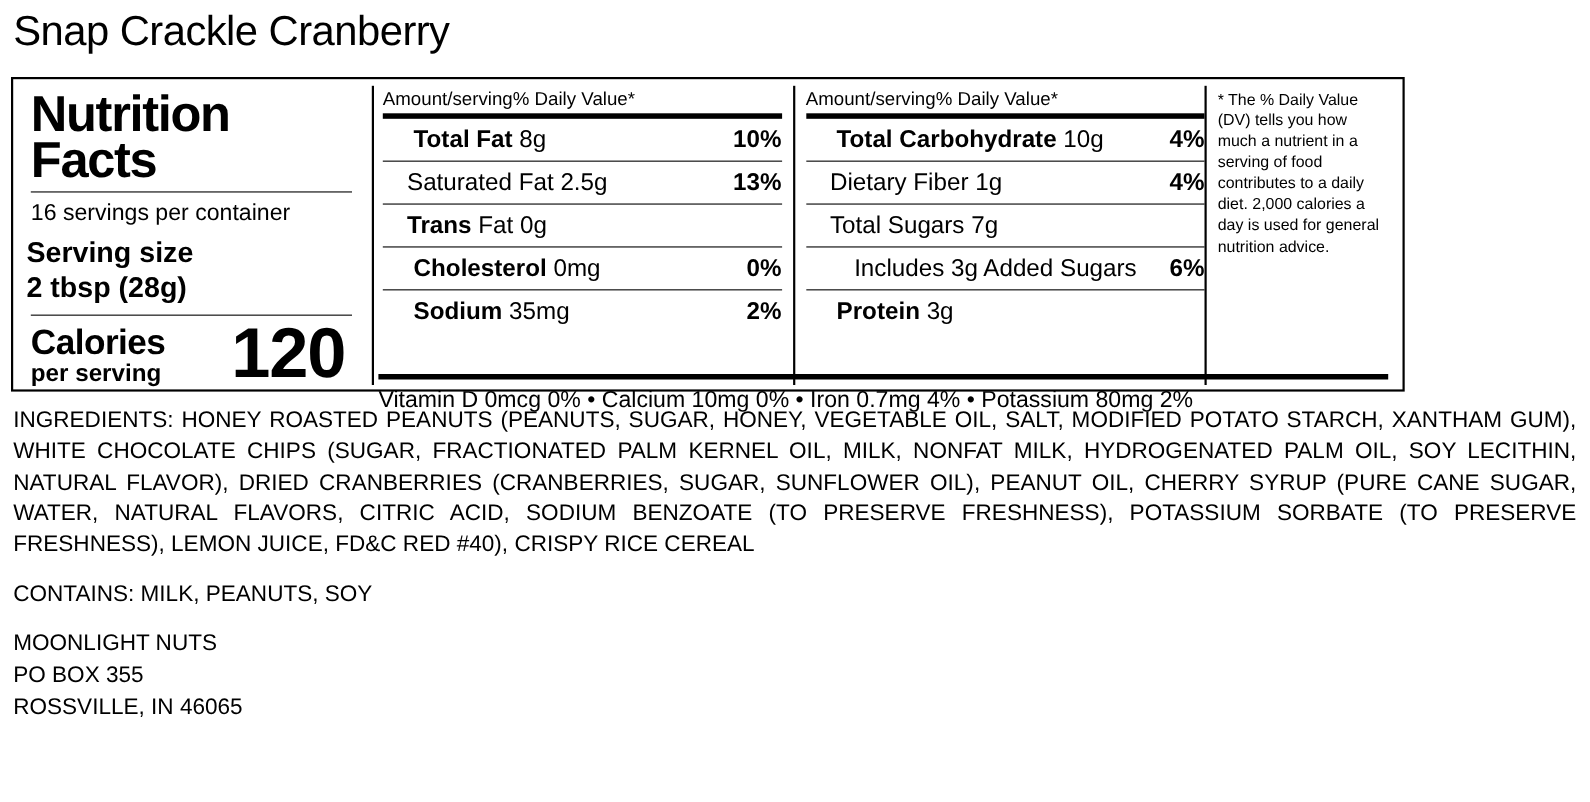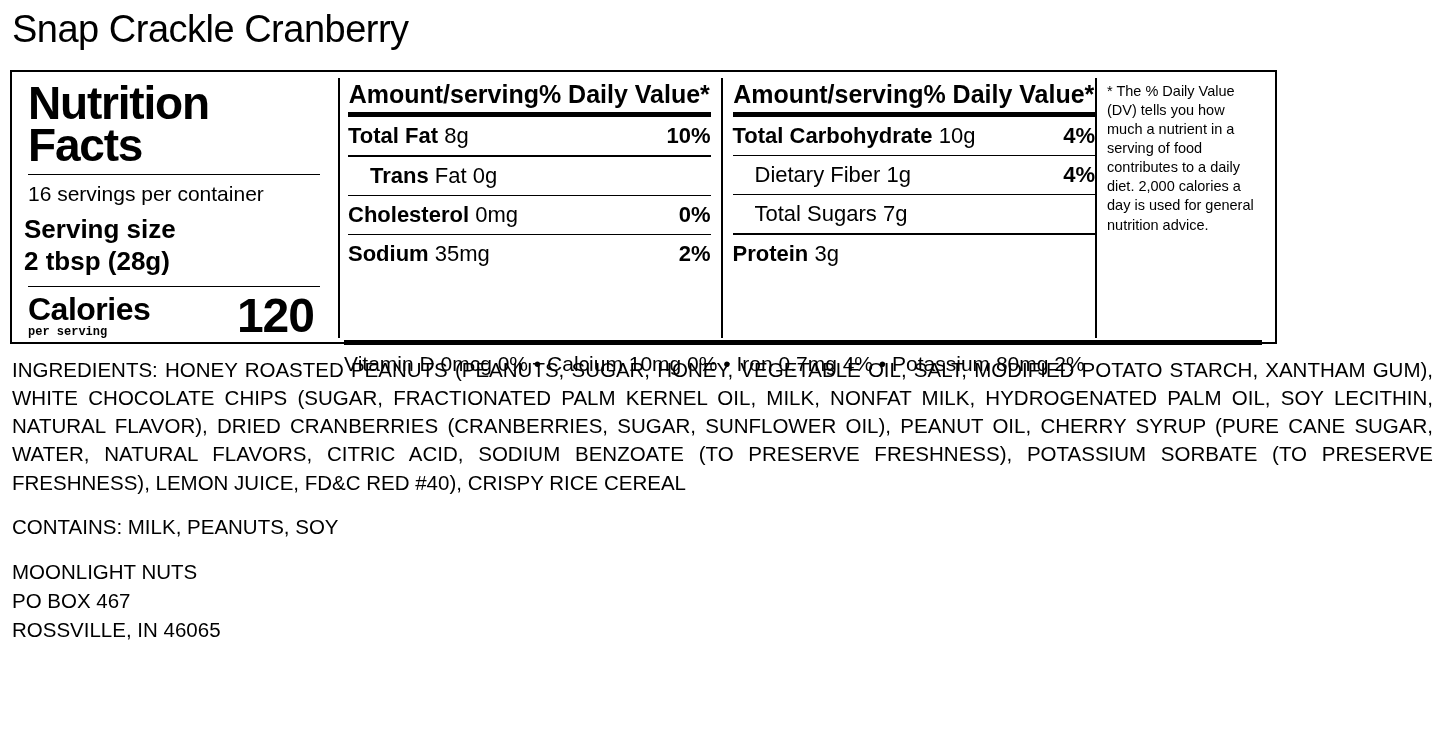--- a/index.html
+++ b/index.html
@@ -81,28 +81,27 @@
   .cal-label-wrap {
     line-height: 1;
   }
   .cal-word {
     font-size: 32px;
     font-weight: 700;
     display: block;
     letter-spacing: -0.5px;
   }
   .cal-sub {
-    font-size: 12px;
+    font-size: 22px;
     font-weight: 700;
     display: block;
     margin-top: 1px;
-    font-family: Liberation Mono, monospace;
   }
   .cal-value {
-    font-size: 48px;
+    font-size: 64px;
     font-weight: 700;
     letter-spacing: -1px;
     line-height: 0.9;
     padding-right: 6px;
   }
 
   
   .v-sep {
     width: 2px;
     background: #000;
@@ -117,38 +116,38 @@
   }
   .nf-col {
     flex: 1 1 0;
     box-sizing: border-box;
   }
   .nf-col.col-a { padding-right: 10px; }
   .nf-col.col-b { padding-left: 10px; border-left: 2px solid #000; }
 
   .amt-head {
     display: flex;
-    justify-content: center;
-    font-size: 25px;
-    font-weight: 700;
+    justify-content: flex-start;
+    font-size: 17px;
+    font-weight: 400;
     padding: 2px 0 3px 0;
   }
   .hr-thick { border-top: 5px solid #000; }
   .hr-thin { border-top: 1px solid #000; }
 
   .nut-row {
     display: flex;
     justify-content: space-between;
     align-items: baseline;
     font-size: 22px;
     padding: 6px 0 6px 0;
   }
   .nut-row .nm { white-space: nowrap; }
   .nut-row .dv { font-weight: 700; white-space: nowrap; }
-  .nm b { font-weight: 700; }
+  .nm b { font-weight: 700; margin-left: 28px; }
   .indent1 { padding-left: 22px; }
   .indent2 { padding-left: 44px; }
   .ital { font-weight: 700; }
 
   .vit-line {
     font-size: 21px;
     padding: 7px 0 2px 0;
   }
 
   
@@ -220,20 +219,24 @@
           <span>% Daily Value*</span>
         </div>
         <div class="hr-thick"></div>
 
         <div class="nut-row">
           <span class="nm"><b>Total Fat</b> <span>8g</span></span>
           <span class="dv">10%</span>
         </div>
         <div class="hr-thin"></div>
 
+        <div class="nut-row indent1">
+          <span class="nm"><span>Saturated Fat</span> <span>2.5g</span></span>
+          <span class="dv">13%</span>
+        </div>
         <div class="hr-thin"></div>
 
         <div class="nut-row indent1">
           <span class="nm"><span class="ital">Trans</span> <span>Fat 0g</span></span>
           <span class="dv"></span>
         </div>
         <div class="hr-thin"></div>
 
         <div class="nut-row">
           <span class="nm"><b>Cholesterol</b> <span>0mg</span></span>
@@ -265,20 +268,24 @@
           <span class="dv">4%</span>
         </div>
         <div class="hr-thin"></div>
 
         <div class="nut-row indent1">
           <span class="nm"><span>Total Sugars</span> <span>7g</span></span>
           <span class="dv"></span>
         </div>
         <div class="hr-thin"></div>
 
+        <div class="nut-row indent2">
+          <span class="nm"><span>Includes 3g Added Sugars</span><span></span></span>
+          <span class="dv">6%</span>
+        </div>
         <div class="hr-thin"></div>
 
         <div class="nut-row">
           <span class="nm"><b>Protein</b> <span>3g</span></span>
           <span class="dv"></span>
         </div>
       </div>
     </div>
 
     <div class="nf-note">* The % Daily Value (DV) tells you how much a nutrient in a serving of food contributes to a daily diet. 2,000 calories a day is used for general nutrition advice.</div>
@@ -288,17 +295,17 @@
     <div style="border-top:5px solid #000;"></div>
     <div class="vit-line">Vitamin D 0mcg 0% • Calcium 10mg 0% • Iron 0.7mg 4% • Potassium 80mg 2%</div>
   </div>
 
   <div class="ingredients">INGREDIENTS: HONEY ROASTED PEANUTS (PEANUTS, SUGAR, HONEY, VEGETABLE OIL, SALT, MODIFIED POTATO STARCH, XANTHAM GUM), WHITE CHOCOLATE CHIPS (SUGAR, FRACTIONATED PALM KERNEL OIL, MILK, NONFAT MILK, HYDROGENATED PALM OIL, SOY LECITHIN, NATURAL FLAVOR), DRIED CRANBERRIES (CRANBERRIES, SUGAR, SUNFLOWER OIL), PEANUT OIL, CHERRY SYRUP (PURE CANE SUGAR, WATER, NATURAL FLAVORS, CITRIC ACID, SODIUM BENZOATE (TO PRESERVE FRESHNESS), POTASSIUM SORBATE (TO PRESERVE FRESHNESS), LEMON JUICE, FD&amp;C RED #40), CRISPY RICE CEREAL</div>
 
   <div class="contains">CONTAINS: MILK, PEANUTS, SOY</div>
 
   <div class="address">
     <div>MOONLIGHT NUTS</div>
-    <div>PO BOX 467</div>
+    <div>PO BOX 355</div>
     <div>ROSSVILLE, IN 46065</div>
   </div>
 
 </div>
 
 </body></html>

